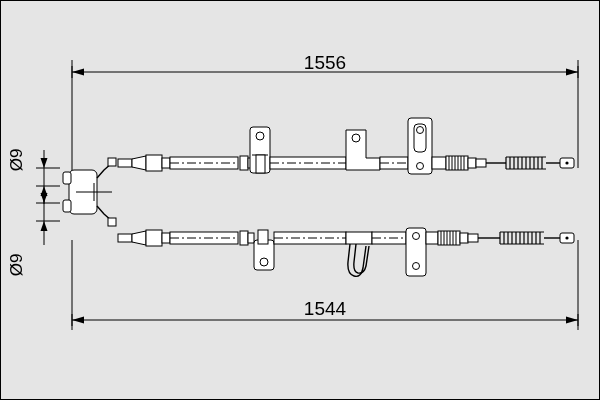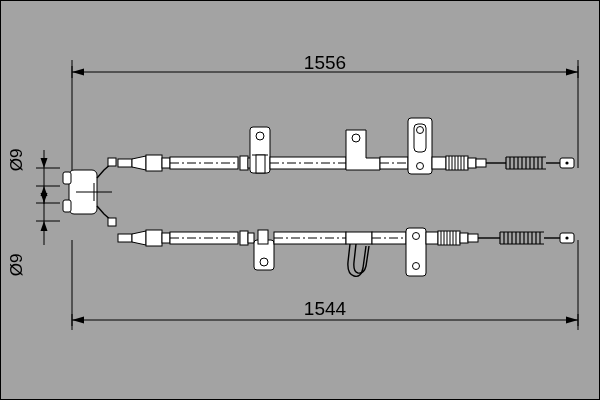--- a/index.html
+++ b/index.html
@@ -7,21 +7,21 @@
     padding: 0;
     background: #ffffff;
   }
   body {
     font-family: "Liberation Sans", sans-serif;
   }
   #page {
     position: relative;
     width: 600px;
     height: 400px;
-    background: #a3a3a3;
+    background: #e5e5e5;
     overflow: hidden;
   }
   #frame {
     position: absolute;
     left: 0; top: 0;
     width: 600px;
     height: 400px;
     box-sizing: border-box;
     border: 1px solid #000;
   }

